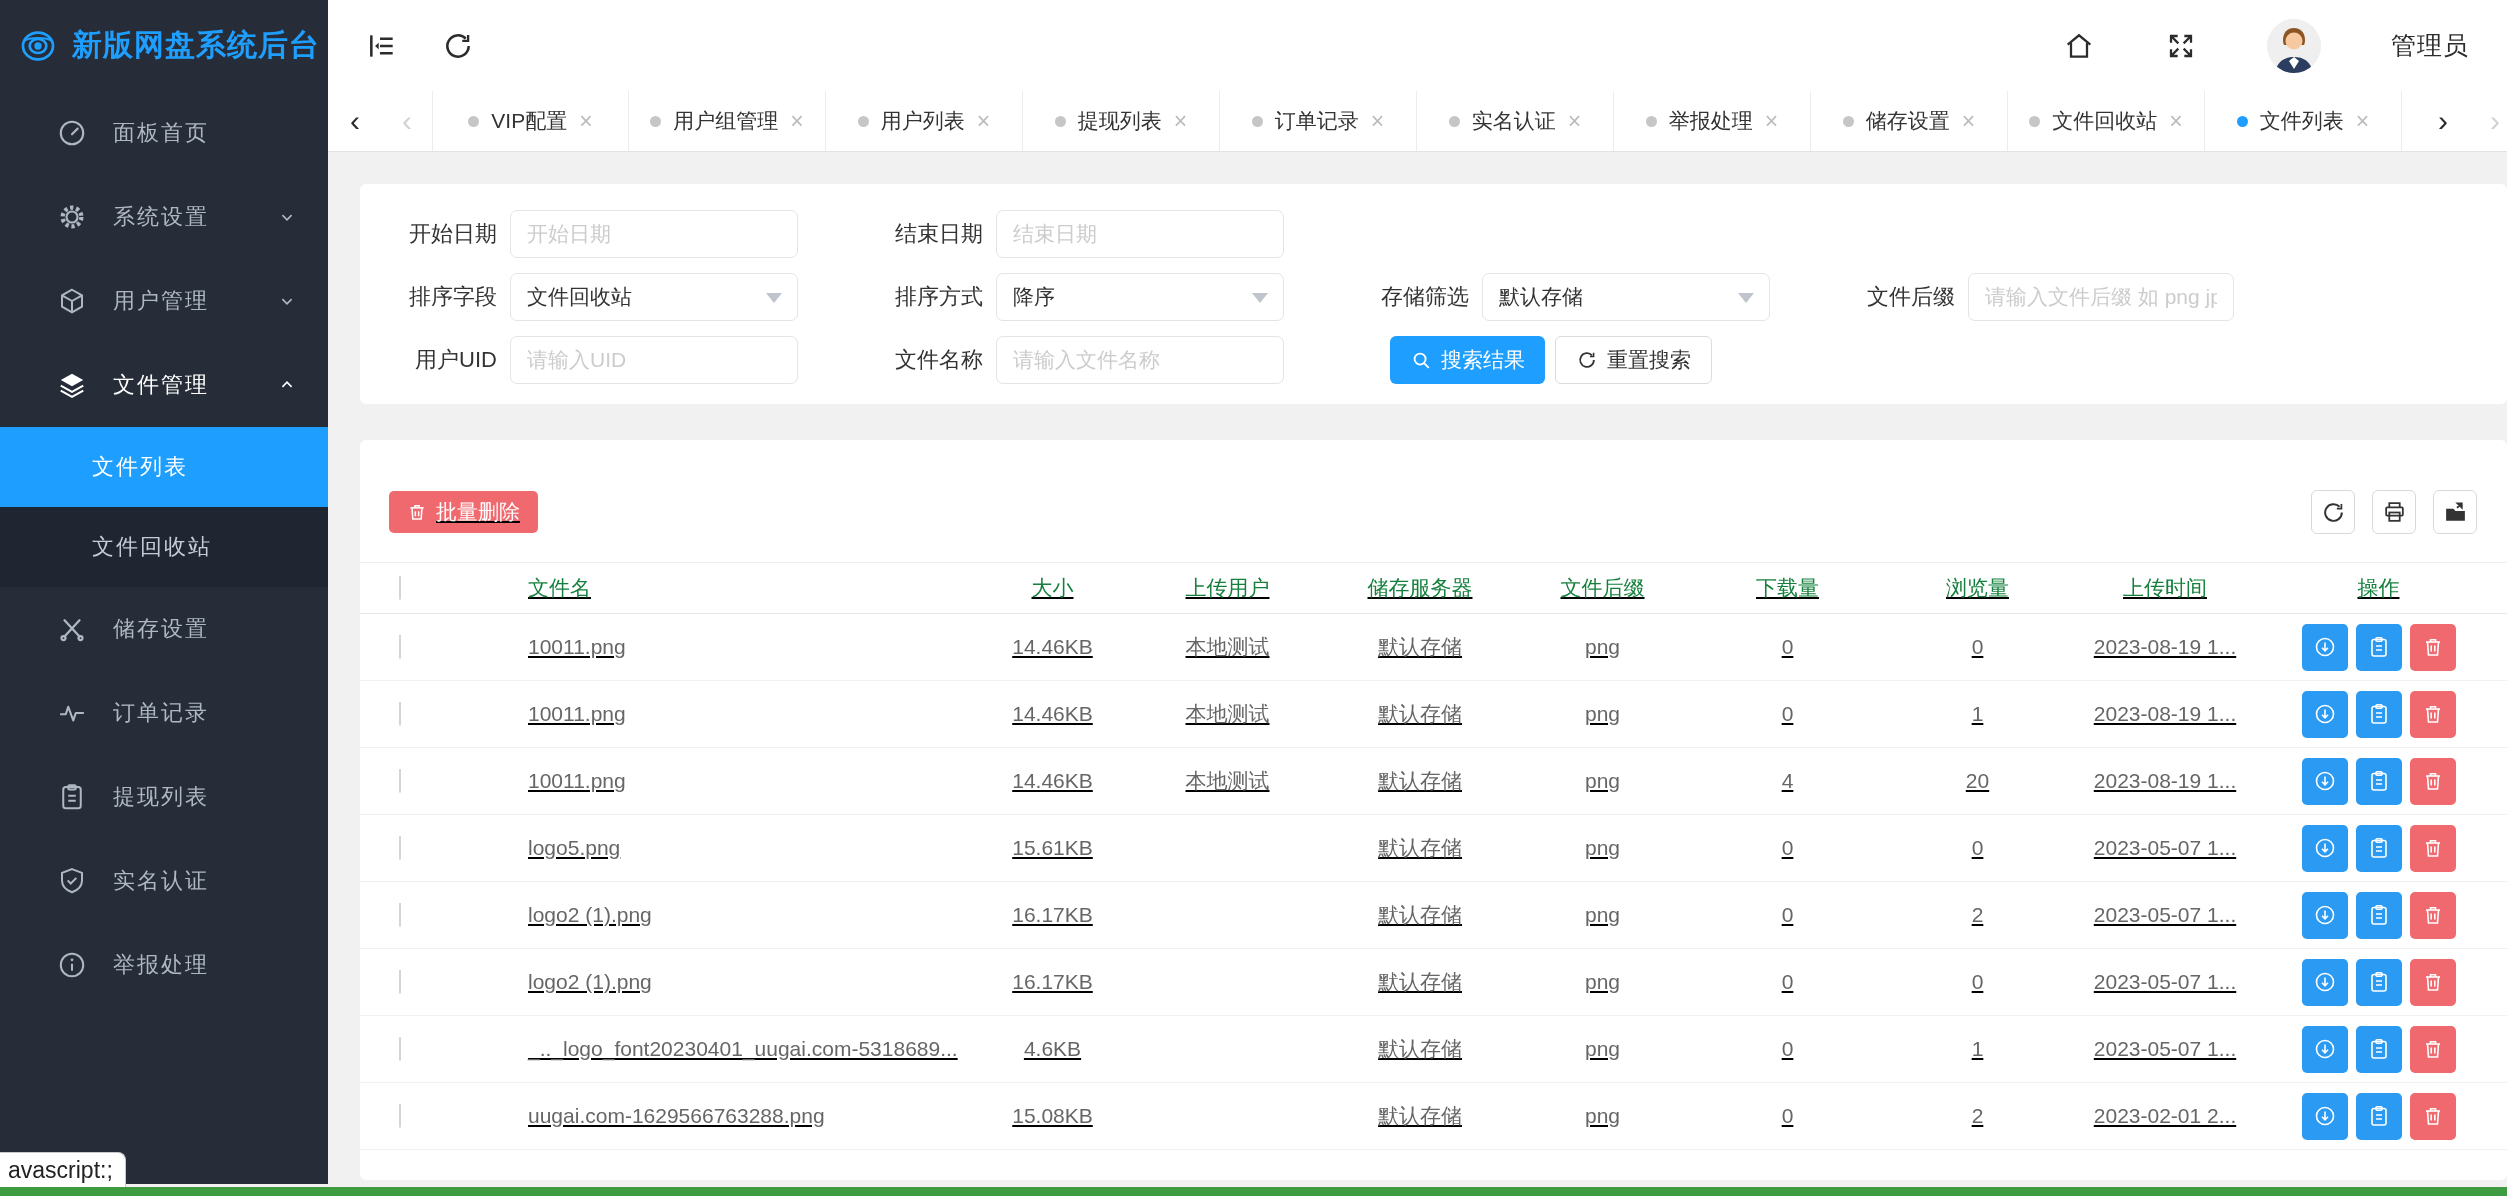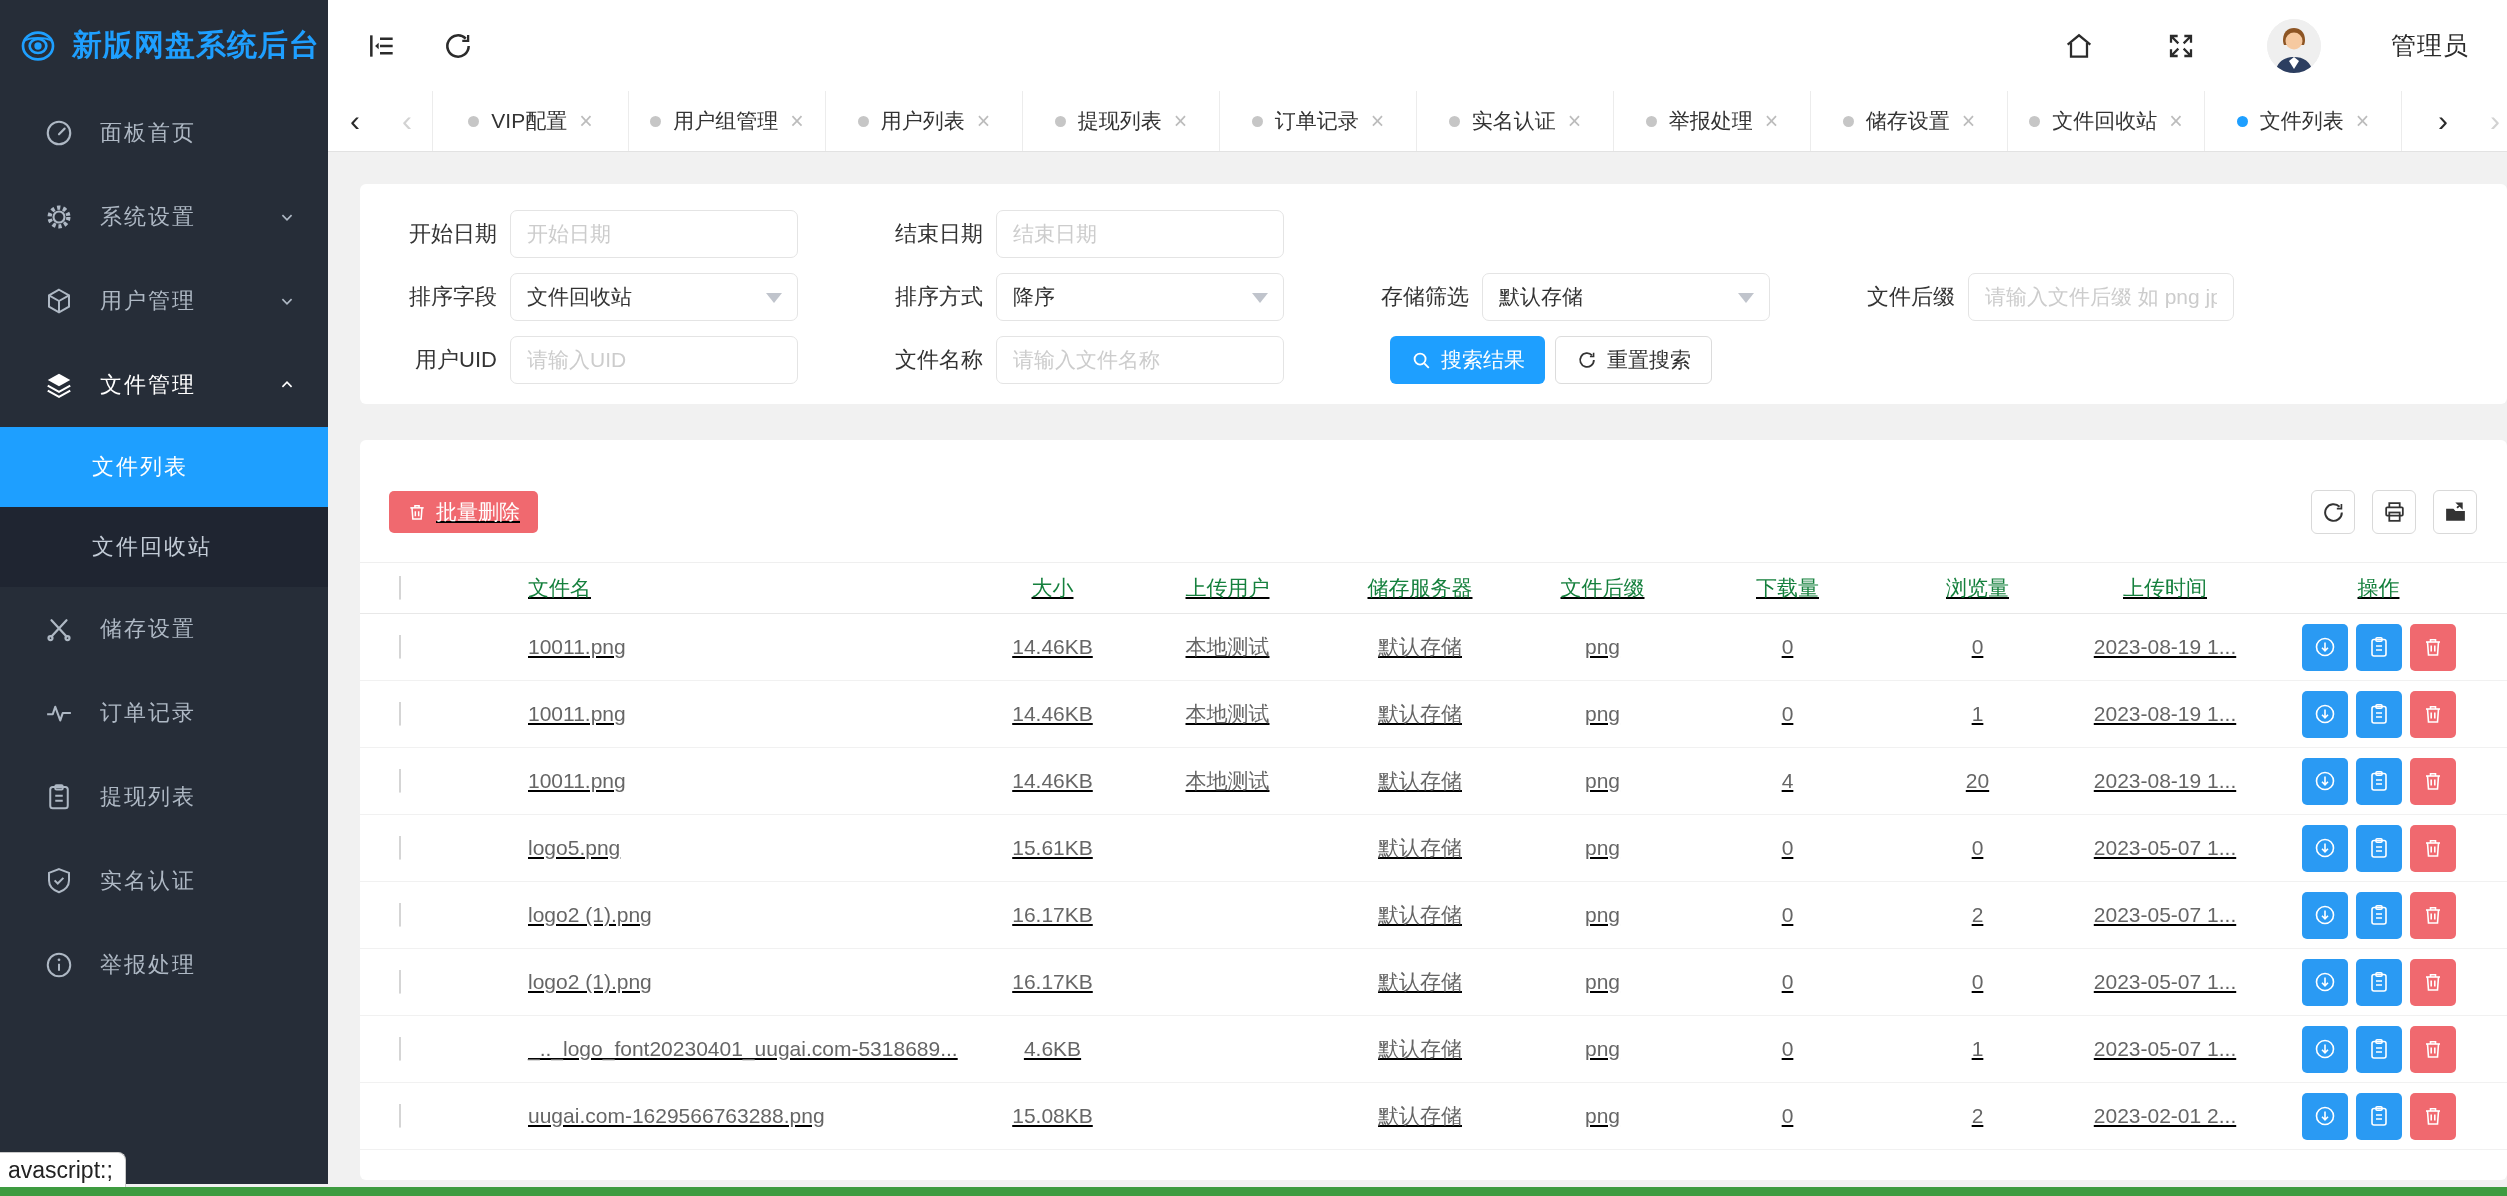--- a/index.html
+++ b/index.html
@@ -5,21 +5,21 @@
   * { margin:0; padding:0; box-sizing:border-box; }
   html,body { width:2507px; height:1196px; overflow:hidden;
     font-family:"Liberation Sans","DejaVu Sans",sans-serif; background:#f1f1f1; position:relative; }
   svg { display:block; }
 
   
   .sidebar { position:absolute; left:0; top:0; bottom:12px; width:328px; background:#262d38; z-index:5; }
   .logo { height:91px; display:flex; align-items:center; padding-left:16px; gap:12px; }
   .logo-title { color:#1E9FFF; font-size:30px; font-weight:bold; letter-spacing:1px; white-space:nowrap; }
   .side-item { height:84px; display:flex; align-items:center; padding:0 30px 0 44px;
-    color:#aeb8c4; font-size:22px; gap:26px; cursor:pointer; }
+    color:#aeb8c4; font-size:22px; gap:26px; cursor:pointer;margin-left:13px; }
   .side-item svg { width:30px; height:30px; flex:none; }
   .side-item .side-label { white-space:nowrap; letter-spacing:2px; }
   .side-item .chev { margin-left:auto; width:22px; height:22px; }
   .side-item.parent-active { color:#fff; }
   .submenu { background:#1f2531; }
   .sub-item { height:80px; display:flex; align-items:center; padding-left:92px;
     color:#c3ccd7; font-size:22px; letter-spacing:2px; cursor:pointer; }
   .sub-item.active { background:#1E9FFF; color:#fff; }
 
   

